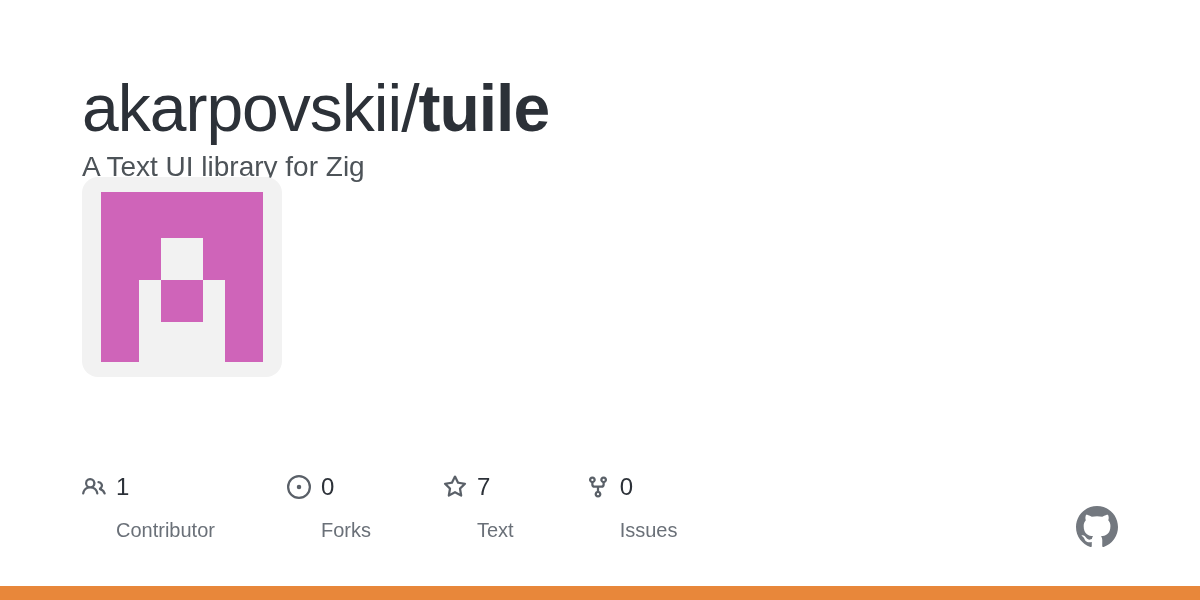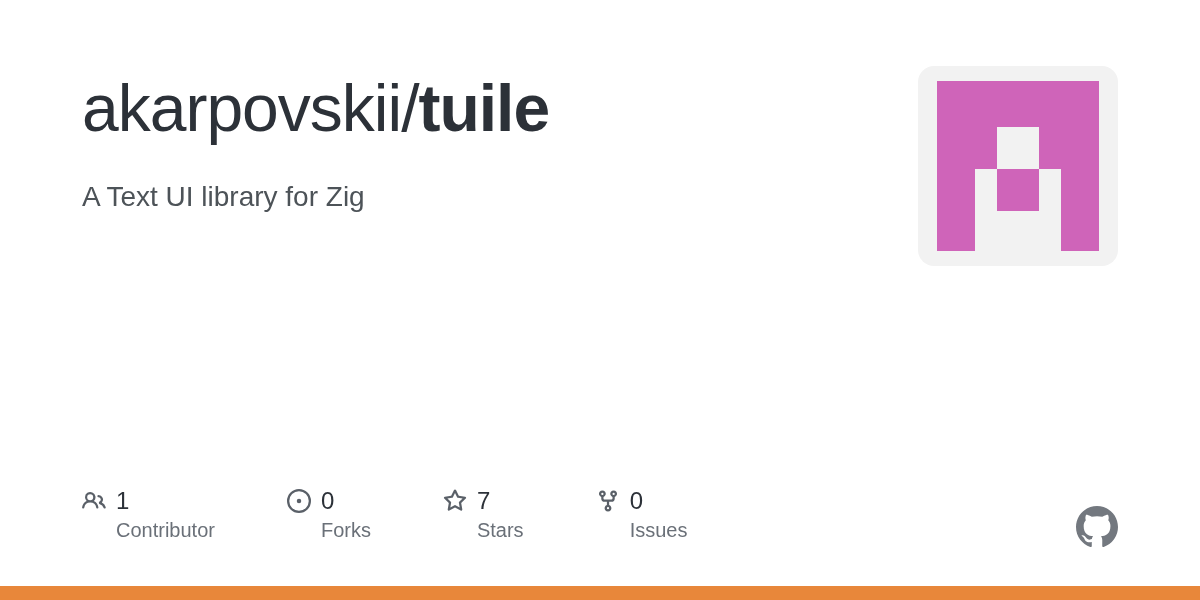--- a/index.html
+++ b/index.html
@@ -17,20 +17,21 @@
     }
     .container {
       padding: 72px 82px 0 82px;
       height: 100%;
       position: relative;
     }
     .header-row {
       display: flex;
       justify-content: space-between;
       align-items: flex-start;
+      flex-direction: column;
     }
     .title-block {
       flex: 1;
     }
     .repo-title {
       font-size: 66px;
       font-weight: 400;
       color: #2c3138;
       letter-spacing: -1px;
       line-height: 1.1;
@@ -40,21 +41,21 @@
     }
     .repo-title .slash {
       font-weight: 400;
     }
     .repo-title .name {
       font-weight: 700;
     }
     .description {
       font-size: 28px;
       color: #4d5358;
-      margin-top: 36px;
+      margin-top: 6px;
       font-weight: 400;
     }
     .avatar-box {
       width: 200px;
       height: 200px;
       background: #f2f2f2;
       border-radius: 16px;
       display: flex;
       align-items: center;
       justify-content: center;
@@ -96,21 +97,21 @@
       fill: currentColor;
     }
     .stat-value {
       font-size: 24px;
       color: #2c3138;
       font-weight: 400;
     }
     .stat-label {
       font-size: 20px;
       color: #6a7078;
-      margin-top: 4px;
+      margin-top: 18px;
       margin-left: 34px;
     }
     .github-mark {
       position: absolute;
       bottom: 52px;
       right: 82px;
       width: 42px;
       height: 42px;
       color: #73787f;
     }
@@ -183,21 +184,21 @@
 
     <div class="stat">
       <div class="stat-top">
         <span class="stat-icon">
           <svg viewBox="0 0 16 16">
               <path d="M8 .25a.75.75 0 0 1 .673.418l1.882 3.815 4.21.612a.75.75 0 0 1 .416 1.279l-3.046 2.97.719 4.192a.751.751 0 0 1-1.088.791L8 12.347l-3.766 1.98a.75.75 0 0 1-1.088-.79l.72-4.194L.818 6.374a.75.75 0 0 1 .416-1.28l4.21-.611L7.327.668A.75.75 0 0 1 8 .25Zm0 2.445L6.615 5.5a.75.75 0 0 1-.564.41l-3.097.45 2.24 2.184a.75.75 0 0 1 .216.664l-.528 3.084 2.769-1.456a.75.75 0 0 1 .698 0l2.77 1.456-.53-3.084a.75.75 0 0 1 .216-.664l2.24-2.183-3.096-.45a.75.75 0 0 1-.564-.41L8 2.694Z"></path>
             </svg>
         </span>
         <span class="stat-value">7</span>
       </div>
-      <span class="stat-label">Stars</span>
+      <span class="stat-label">Text</span>
     </div>
 
     <div class="stat">
       <div class="stat-top">
         <span class="stat-icon">
           <svg viewBox="0 0 16 16">
               <path d="M5 5.372v.878c0 .414.336.75.75.75h4.5a.75.75 0 0 0 .75-.75v-.878a2.25 2.25 0 1 1 1.5 0v.878a2.25 2.25 0 0 1-2.25 2.25h-1.5v2.128a2.251 2.251 0 1 1-1.5 0V8.5h-1.5A2.25 2.25 0 0 1 3.5 6.25v-.878a2.25 2.25 0 1 1 1.5 0ZM5 3.25a.75.75 0 1 0-1.5 0 .75.75 0 0 0 1.5 0Zm6.75.75a.75.75 0 1 0 0-1.5.75.75 0 0 0 0 1.5Zm-3 8.75a.75.75 0 1 0-1.5 0 .75.75 0 0 0 1.5 0Z"></path>
             </svg>
         </span>
         <span class="stat-value">0</span>

